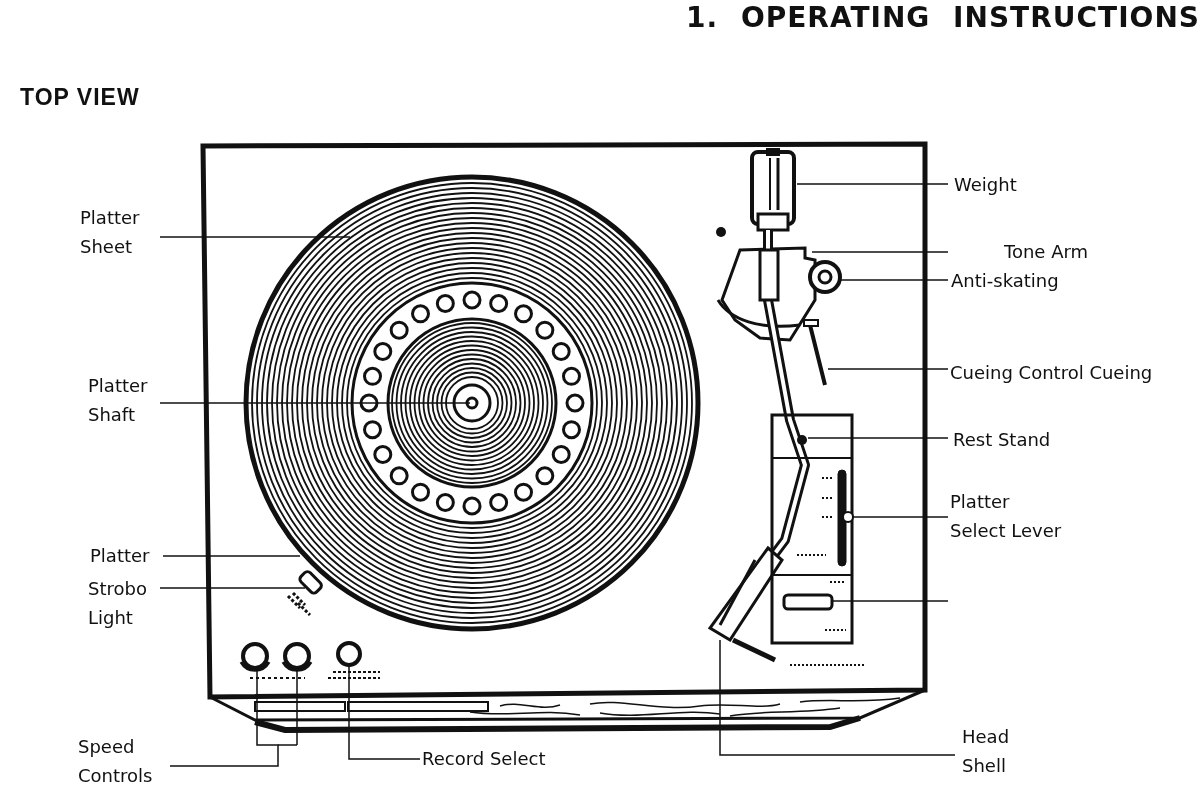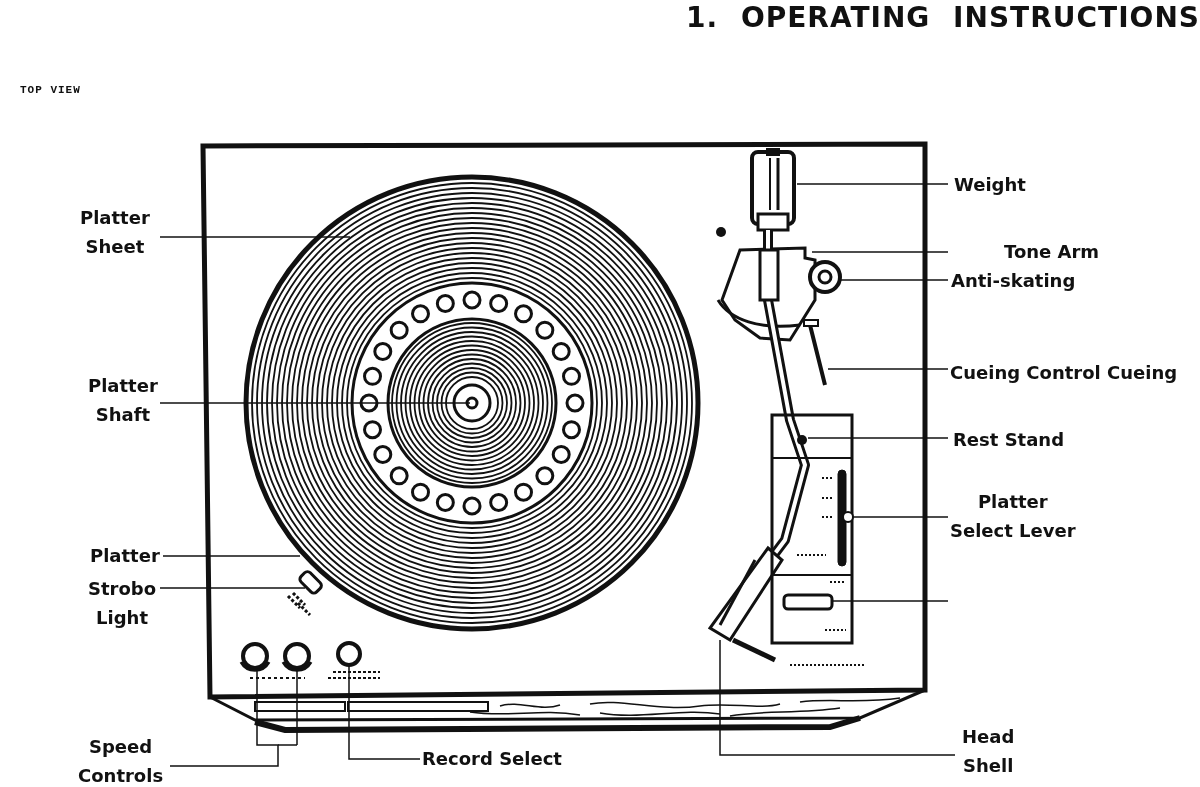--- a/index.html
+++ b/index.html
@@ -1,25 +1,25 @@
 <!DOCTYPE html>
 <html><head>
 <meta charset="utf-8">
 <style>
   html, body { margin: 0; padding: 0; background: #ffffff; }
   body { width: 1200px; height: 787px; position: relative; overflow: hidden;
          font-family: "Liberation Sans", "DejaVu Sans", sans-serif; color: #111; }
   .title { position: absolute; left: 0; width: 1200px; top: 0; text-align: right;
            font-family: "DejaVu Sans", sans-serif; font-weight: bold; font-size: 28px;
            letter-spacing: 1px; line-height: 36px; word-spacing: 12px; }
-  .subtitle { position: absolute; left: 20px; top: 84px; font-family: Liberation Mono, monospace;
-              font-weight: bold; font-size: 11px; letter-spacing: 1px; }
+  .subtitle { position: absolute; left: 20px; top: 84px; font-family: Liberation Sans, sans-serif;
+              font-weight: bold; font-size: 23px; letter-spacing: 1px; }
   svg#diagram { position: absolute; left: 0; top: 0; }
-  .lbl { position: absolute; font-family: "DejaVu Sans", sans-serif; font-weight: bold;
-         font-size: 18px; line-height: 29px; white-space: nowrap; color: #111; text-align: center; }
+  .lbl { position: absolute; font-family: "DejaVu Sans", sans-serif; font-weight: normal;
+         font-size: 18px; line-height: 29px; white-space: nowrap; color: #111; }
 </style>
 </head>
 <body>
 
 <div class="title">1. OPERATING  INSTRUCTIONS</div>
 <div class="subtitle">TOP VIEW</div>
 
 <svg id="diagram" width="1200" height="787" viewBox="0 0 1200 787" xmlns="http://www.w3.org/2000/svg">
 
   <g fill="none" stroke="#111">

